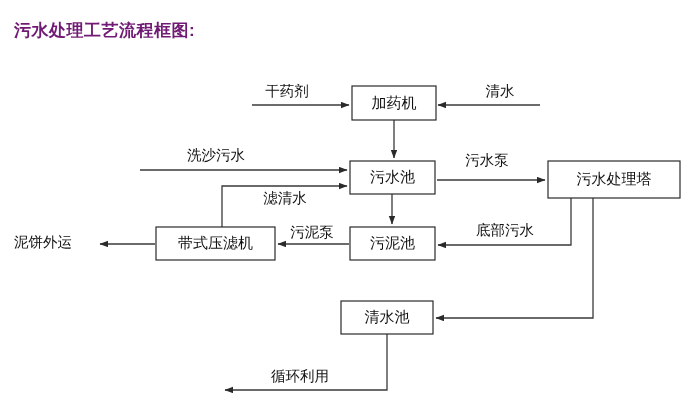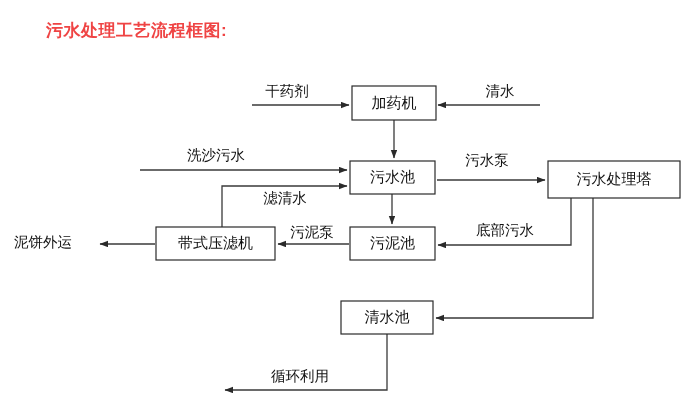--- a/index.html
+++ b/index.html
@@ -20,23 +20,22 @@
     width: 700px;
     height: 420px;
   }
   .page-title {
     position: absolute;
     left: 14px;
     top: 19px;
     font-size: 17px;
     font-weight: bold;
     letter-spacing: 0.5px;
-    color: #ef4444;
+    color: #701a75;
     white-space: nowrap;
-    margin-left: 32px;
   }
   svg.flow-canvas {
     position: absolute;
     left: 0;
     top: 0;
     width: 700px;
     height: 420px;
   }
   .node-box {
     fill: #ffffff;

